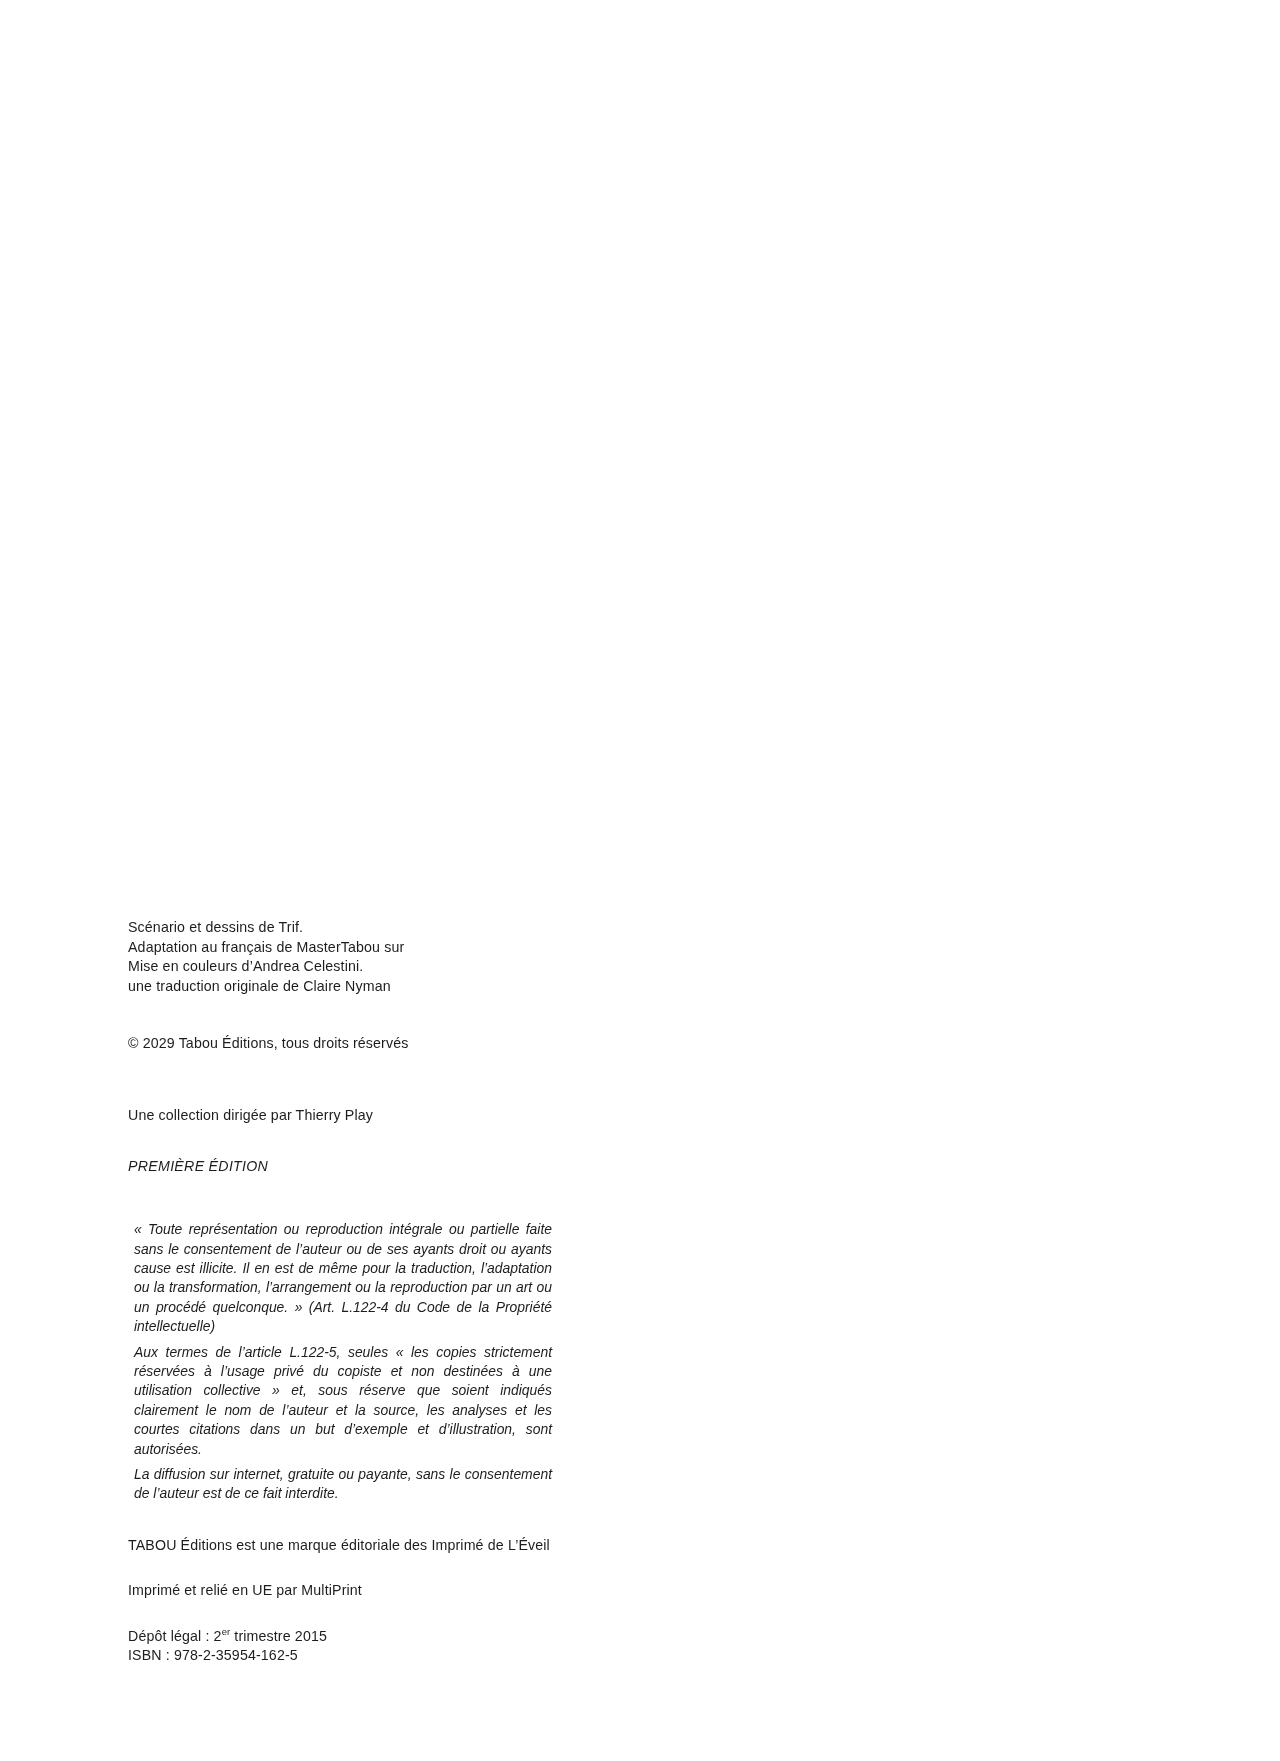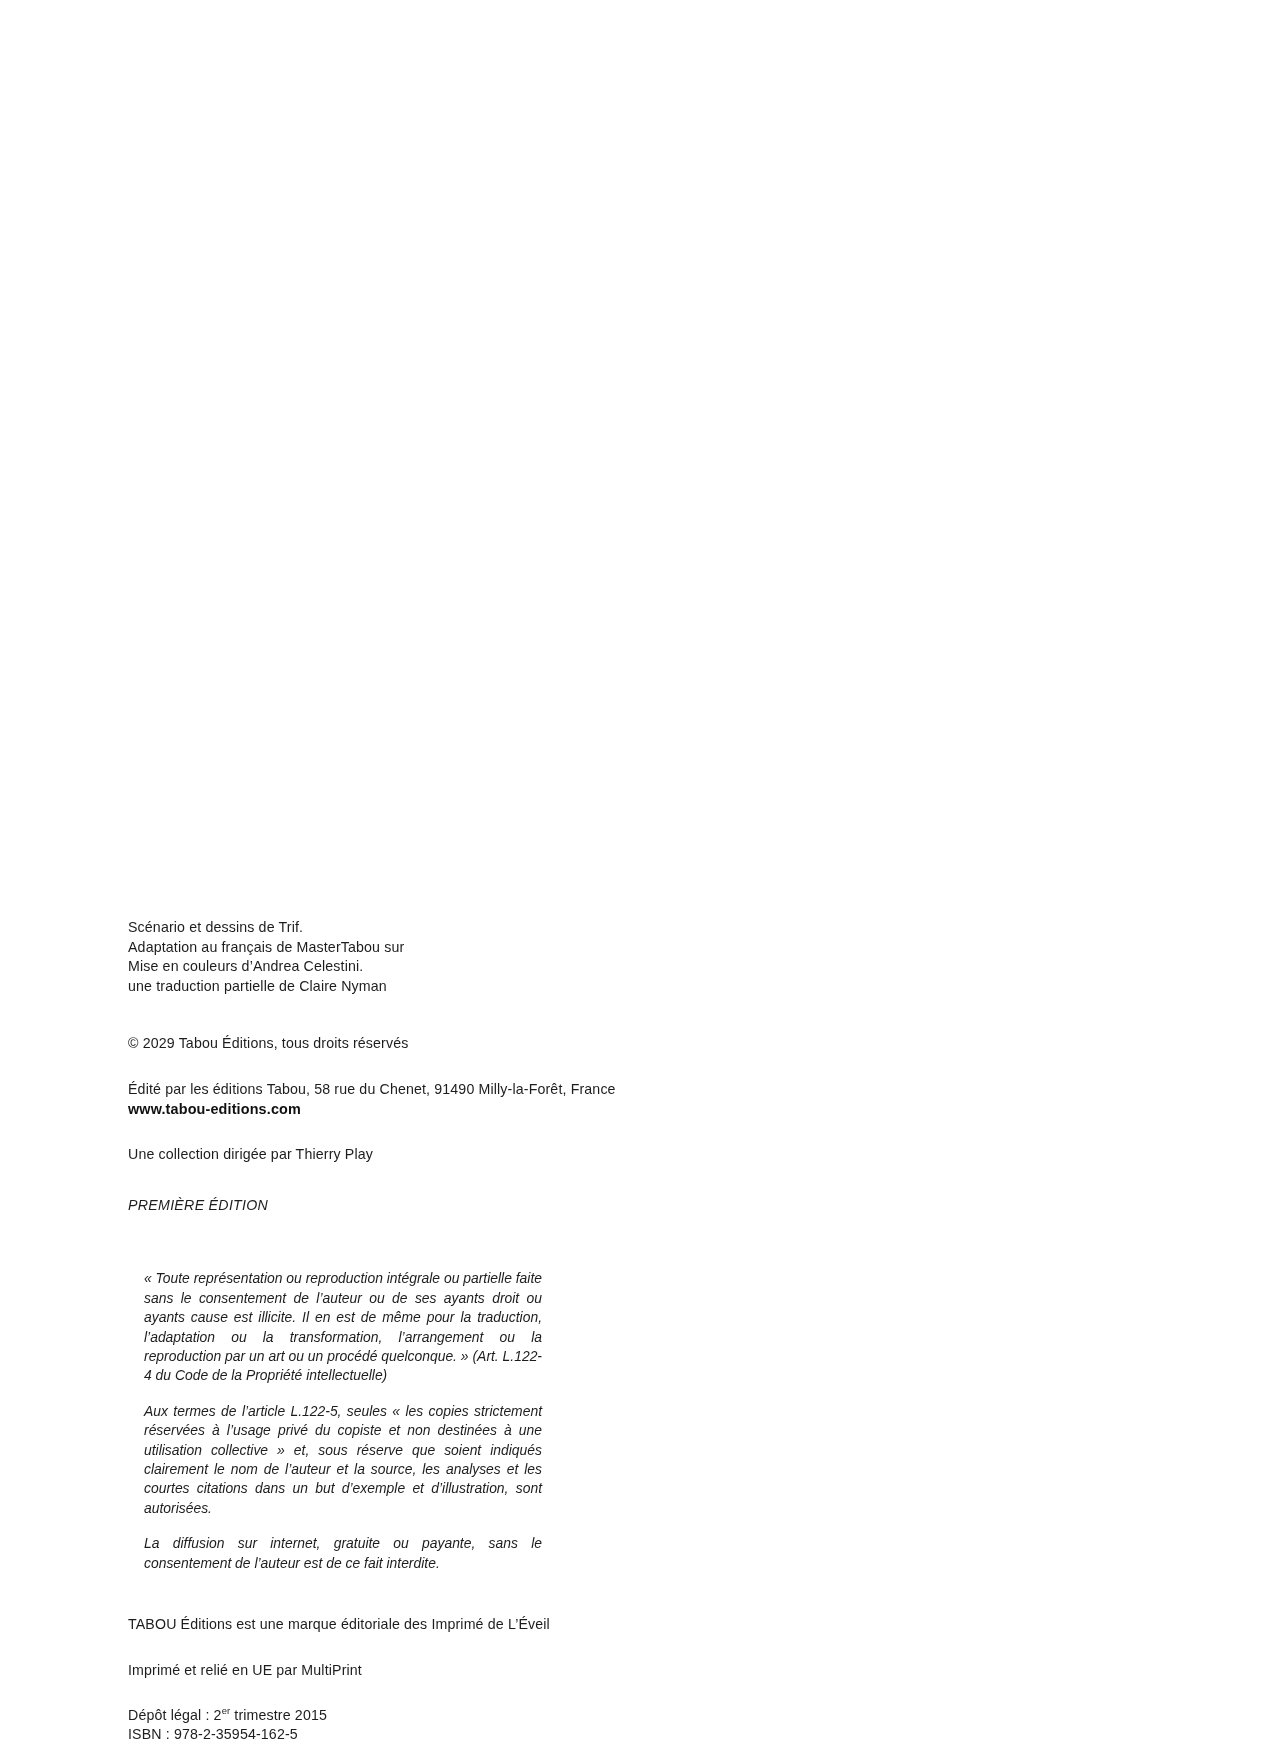--- a/index.html
+++ b/index.html
@@ -59,52 +59,48 @@
   }
   .legal {
     font-style: italic;
     font-size: 13.9px;
     line-height: 19.4px;
     text-align: justify;
     color: #1d1d1d;
     width: 430px;
   }
   .legal p {
-    margin: 16px;
+    margin: 6px;
   }
   .sup {
     font-size: 0.66em;
     vertical-align: super;
     line-height: 0;
   }
   .isbn-block .line { line-height: 19.2px; }
 </style>
 </head>
 <body>
 
 <div class="page">
   <div class="colophon">
 
     <div class="block">
       <div class="line">Scénario et dessins de Trif.</div>
       <div class="line">Adaptation au français de MasterTabou sur</div>
       <div class="line">Mise en couleurs d’Andrea Celestini.</div>
-      <div class="line">une traduction partielle de Claire Nyman</div>
+      <div class="line">une traduction originale de Claire Nyman</div>
     </div>
 
     <div class="gap-xl"></div>
 
     <div class="line">© 2029 Tabou Éditions, tous droits réservés</div>
 
     <div class="gap-md"></div>
 
-    <div class="block">
-      <div class="line">Édité par les éditions Tabou, 58 rue du Chenet, 91490 Milly-la-Forêt, France</div>
-      <div class="line bold">www.tabou-editions.com</div>
-    </div>
 
     <div class="gap-md"></div>
 
     <div class="line">Une collection dirigée par Thierry Play</div>
 
     <div class="gap-lg"></div>
 
     <div class="caps">PREMIÈRE ÉDITION</div>
 
     <div class="gap-sm"></div>

